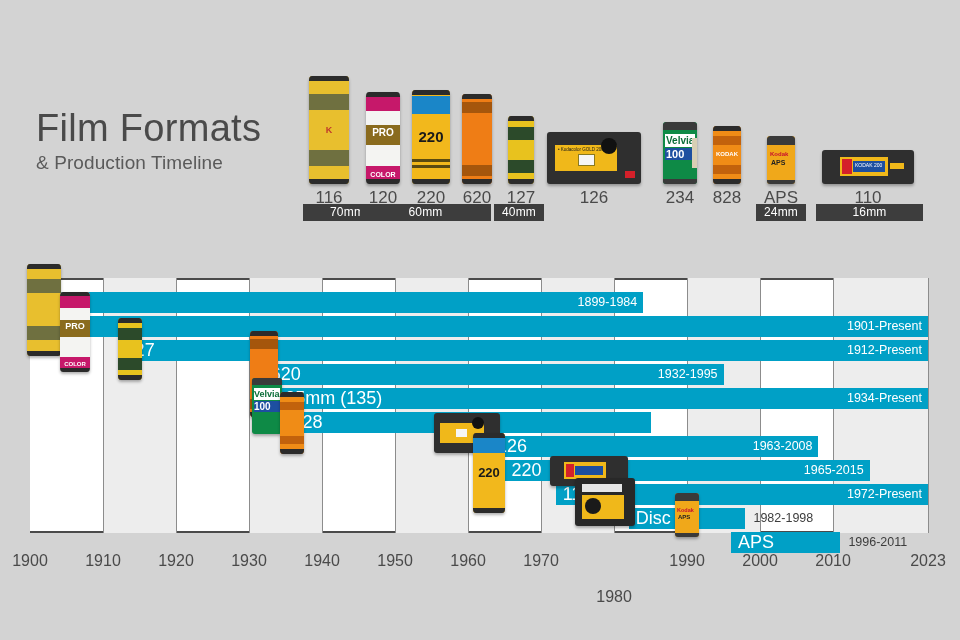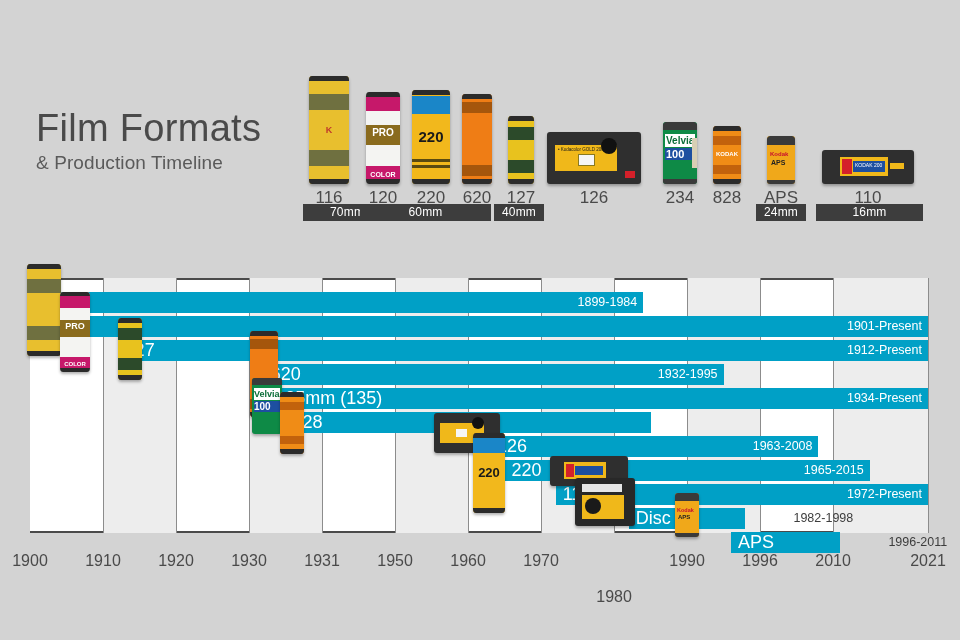--- a/index.html
+++ b/index.html
@@ -40,21 +40,21 @@
   .plot{position:absolute;left:0;top:0;width:898px;height:255px;background:#fff;}
   .col{position:absolute;top:0;bottom:0;background:#ededed;}
   .gl{position:absolute;top:0;bottom:0;width:1px;background:#8c8c8c;}
   .axis-top{position:absolute;left:0;right:0;top:0;height:2px;background:#4a4a4a;}
   .axis-bot{position:absolute;left:0;right:0;bottom:0;height:2px;background:#4a4a4a;}
 
   .bar{position:absolute;height:21px;background:#00a0c6;}
   .bar-name{position:absolute;color:#fff;font-size:18px;line-height:21px;font-weight:400;white-space:nowrap;}
   .bar-years{position:absolute;font-size:12.5px;line-height:21px;white-space:nowrap;}
   .bar-years.inside{color:#fff;}
-  .bar-years.outside{color:#3d3d3d;margin-left:40px;}
+  .bar-years.outside{color:#3d3d3d;}
 
   .thumb{position:absolute;z-index:3;}
 
   .xaxis{position:absolute;left:30px;top:552px;width:920px;height:24px;}
   .xtick{position:absolute;font-size:16px;color:#4a4a4a;text-align:center;width:60px;}
 </style>
 </head>
 <body>
 
 <div class="page">
@@ -336,24 +336,24 @@
         <div style="position:absolute;left:3px;top:21px;font-size:6px;font-weight:bold;color:#222;">APS</div>
       </div>
     </div>
   </div>
 
   <div class="xaxis" id="xaxis">
       <div class="xtick" style="left: -30px;">1900</div>
       <div class="xtick" style="left: 43.0081px;">1910</div>
       <div class="xtick" style="left: 116.016px;">1920</div>
       <div class="xtick" style="left: 189.024px;">1930</div>
-      <div class="xtick" style="left: 262.033px;">1931</div>
+      <div class="xtick" style="left: 262.033px;">1940</div>
       <div class="xtick" style="left: 335.041px;">1950</div>
       <div class="xtick" style="left: 408.049px;">1960</div>
       <div class="xtick" style="left: 481.057px;">1970</div>
       <div class="xtick" style="left: 554.065px; margin-top: 36px;">1980</div>
       <div class="xtick" style="left: 627.073px;">1990</div>
-      <div class="xtick" style="left: 700.081px;">1996</div>
+      <div class="xtick" style="left: 700.081px;">2000</div>
       <div class="xtick" style="left: 773.089px;">2010</div>
-      <div class="xtick" style="left: 868px;">2021</div>
+      <div class="xtick" style="left: 868px;">2023</div>
     </div>
 
 </div>
 
 </body></html>

